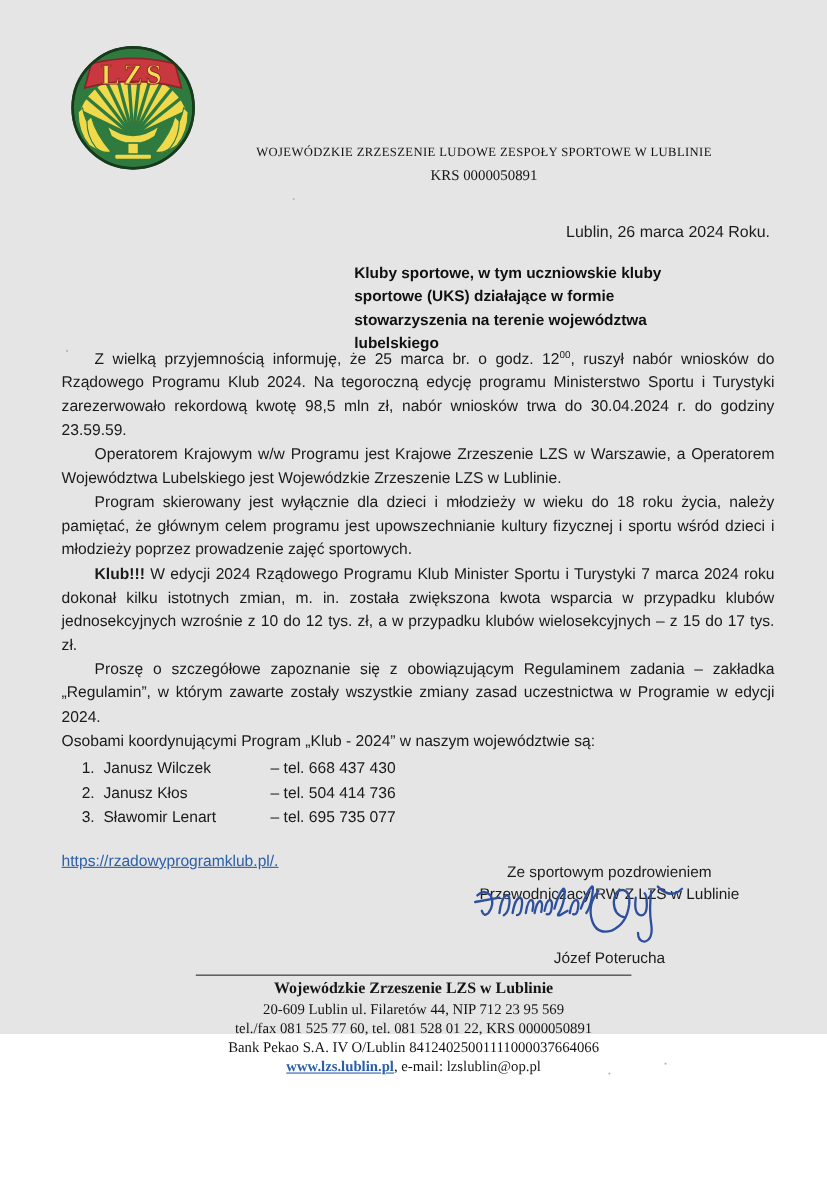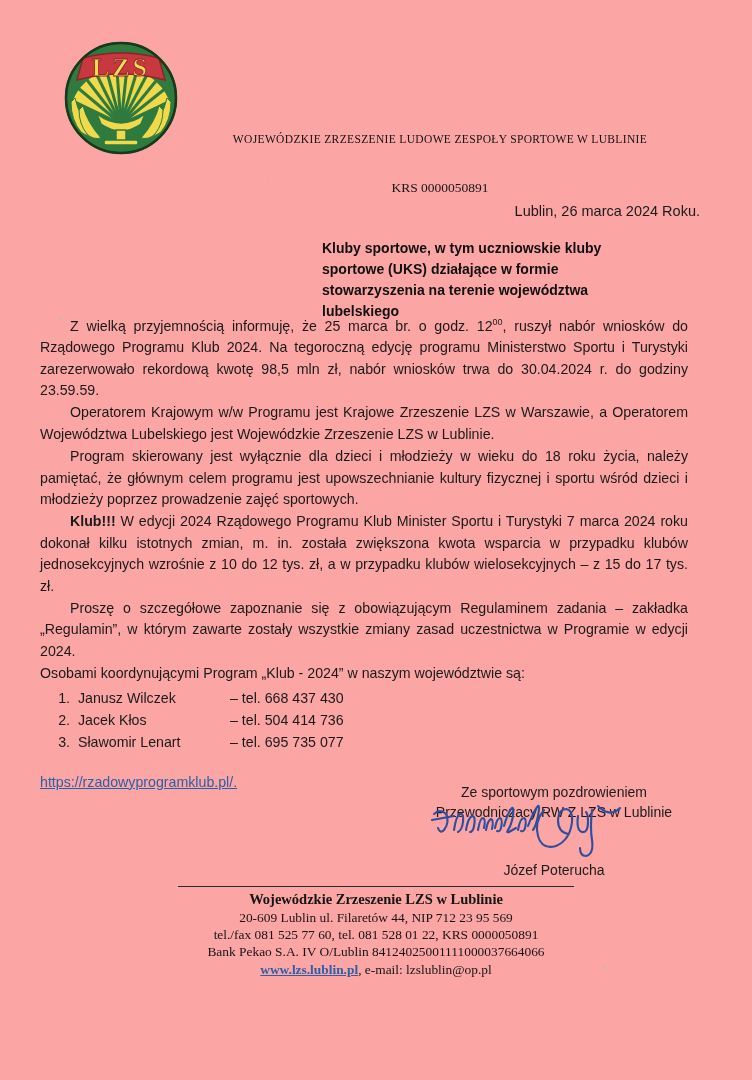--- a/index.html
+++ b/index.html
@@ -12,22 +12,22 @@
     width: 752px;
     height: 1080px;
     font-family: "Liberation Sans", sans-serif;
     color: #1a1a1a;
     position: relative;
     overflow: hidden;
   }
   .page {
     position: relative;
     width: 752px;
-    height: 1080px;
-    background: #fca5a5;
+    height: 940px;
+    background: #e5e5e5;
     box-sizing: border-box;
   }
 
   
   .letterhead {
     position: relative;
     height: 150px;
   }
   .logo-wrap {
     position: absolute;
@@ -46,21 +46,21 @@
     text-align: center;
     font-family: "Liberation Serif", serif;
     font-weight: normal;
     font-size: 11.5px;
     letter-spacing: 0.35px;
     color: #121212;
   }
   .krs-line {
     position: absolute;
     left: 190px;
-    top: 180px;
+    top: 152px;
     width: 500px;
     text-align: center;
     font-family: "Liberation Serif", serif;
     font-size: 13.5px;
     color: #161616;
   }
 
   
   .date-line {
     position: absolute;
@@ -76,21 +76,21 @@
     width: 330px;
     font-size: 14px;
     font-weight: bold;
     line-height: 21px;
     color: #101010;
   }
 
   
   .body-block {
     position: absolute;
-    left: 40px;
+    left: 56px;
     top: 312px;
     width: 648px;
   }
   .para {
     font-size: 14.2px;
     line-height: 21.4px;
     text-align: justify;
     text-justify: inter-word;
     margin: 0 0 1px 0;
     color: #1a1a1a;
@@ -255,21 +255,21 @@
 
     <p class="para indent">Proszę o szczegółowe zapoznanie się z obowiązującym Regulaminem zadania – zakładka „Regulamin”, w którym zawarte zostały wszystkie zmiany zasad uczestnictwa w Programie w edycji 2024.</p>
 
     <p class="para">Osobami koordynującymi Program „Klub - 2024” w naszym województwie są:</p>
 
     <ol class="coord-list">
       <li>
         <span class="coord-name">Janusz Wilczek</span><span class="coord-phone">– tel. 668 437 430</span>
       </li>
       <li>
-        <span class="coord-name">Jacek Kłos</span><span class="coord-phone">– tel. 504 414 736</span>
+        <span class="coord-name">Janusz Kłos</span><span class="coord-phone">– tel. 504 414 736</span>
       </li>
       <li>
         <span class="coord-name">Sławomir Lenart</span><span class="coord-phone">– tel. 695 735 077</span>
       </li>
     </ol>
 
 
     <p class="para"><a class="link" href="#">https://rzadowyprogramklub.pl/.</a></p>
   </div>
 

